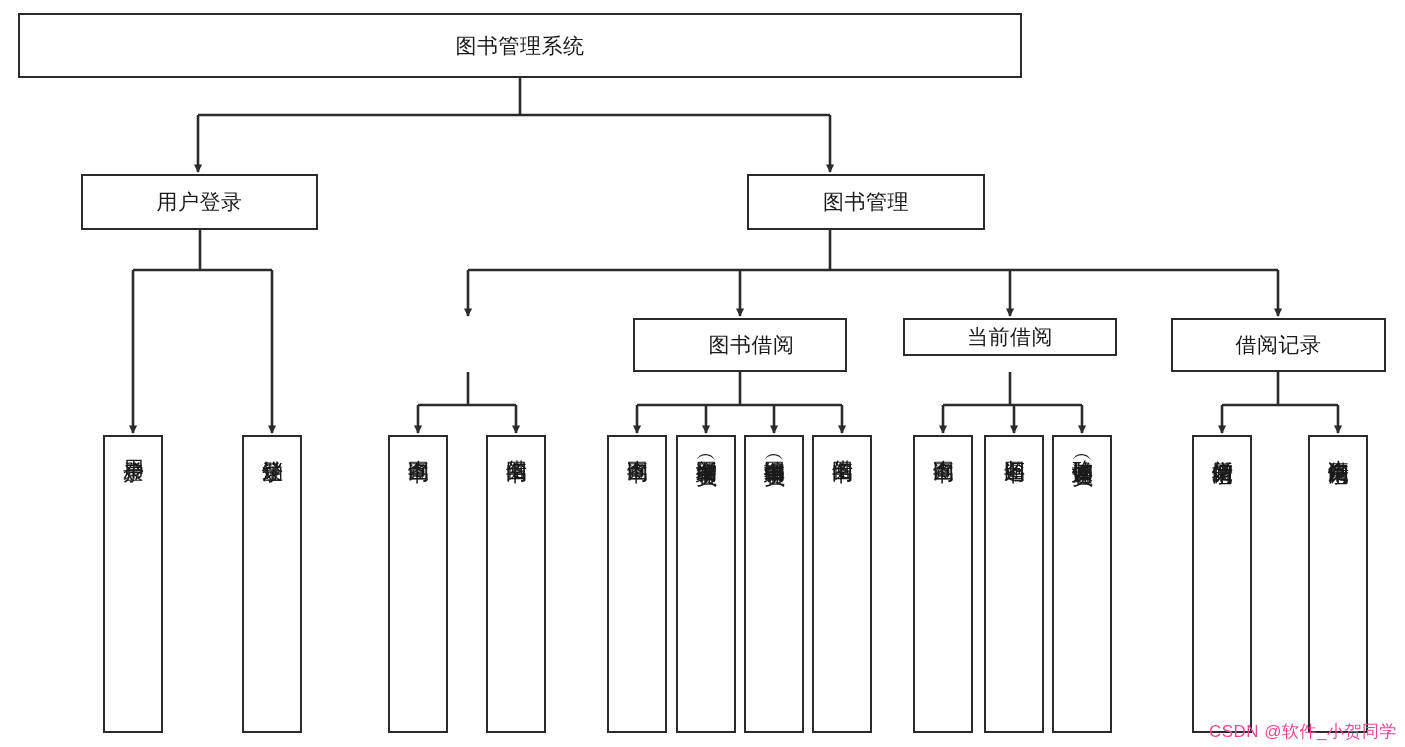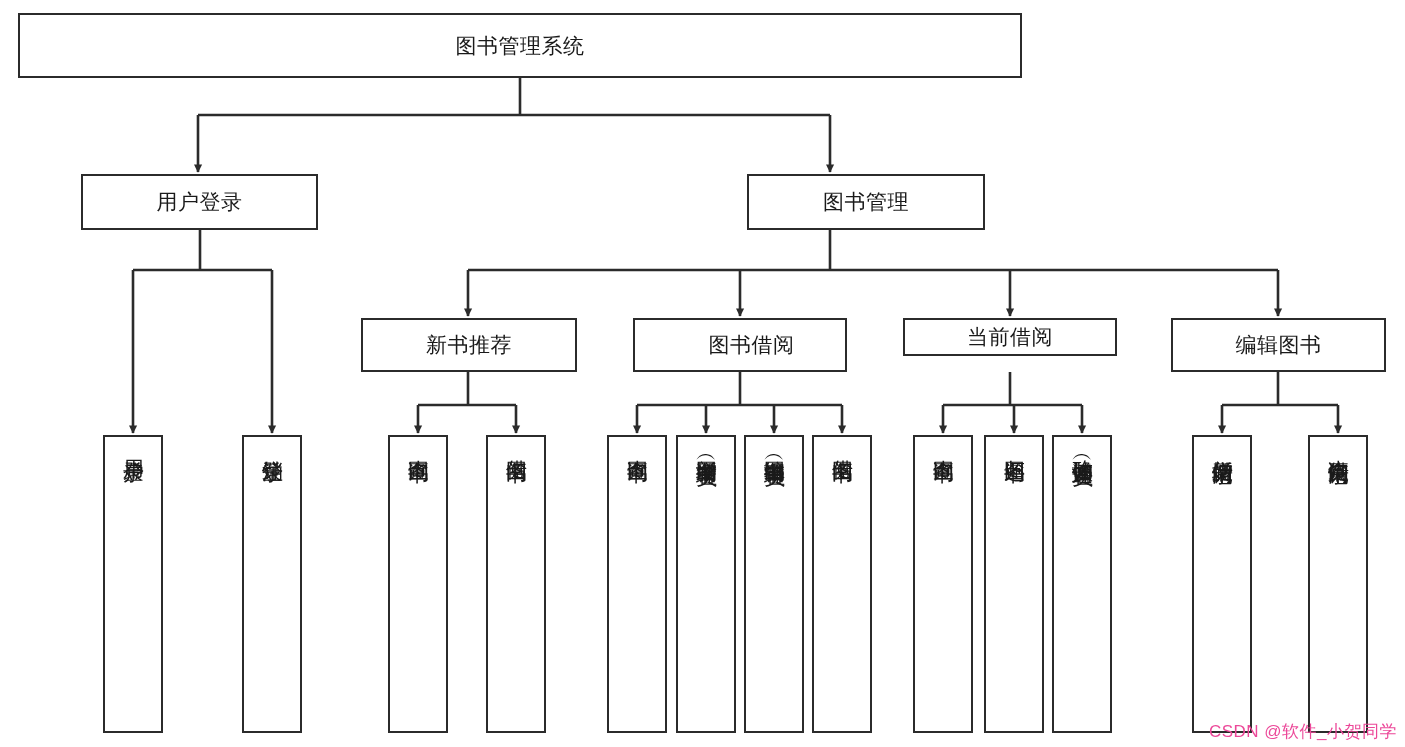--- a/index.html
+++ b/index.html
@@ -122,24 +122,23 @@
       <path d="M1222,405 L1222,433" marker-end="url(#arrow)"></path>
       <path d="M1338,405 L1338,433" marker-end="url(#arrow)"></path>
     </g>
   </svg>
 
   <div class="node node-h" style="left: 18px; top: 13px; width: 1004px; height: 65px;">图书管理系统</div>
 
   <div class="node node-h" style="left: 81px; top: 174px; width: 237px; height: 56px;">用户登录</div>
   <div class="node node-h" style="left: 711px; top: 174px; width: 238px; height: 56px; margin-left: 36px;">图书管理</div>
 
-  <div class="node node-h" style="left: 361px; top: 318px; width: 216px; height: 54px;">新书推荐</div>
   <div class="node node-h" style="left: 633px; top: 318px; width: 214px; height: 54px; padding-left: 23px;">图书借阅</div>
   <div class="node node-h" style="left: 903px; top: 318px; width: 214px; height: 38px;">当前借阅</div>
-  <div class="node node-h" style="left: 1171px; top: 318px; width: 215px; height: 54px;">编辑图书</div>
+  <div class="node node-h" style="left: 1171px; top: 318px; width: 215px; height: 54px;">借阅记录</div>
 
   <div class="node node-v" style="left: 103px; top: 435px; width: 60px; height: 298px;">
     <span class="vlabel">用户登录</span>
   </div>
   <div class="node node-v" style="left: 242px; top: 435px; width: 60px; height: 298px;">
     <span class="vlabel">注销登录</span>
   </div>
   <div class="node node-v" style="left: 388px; top: 435px; width: 60px; height: 298px;">
     <span class="vlabel">查询图书</span>
   </div>

